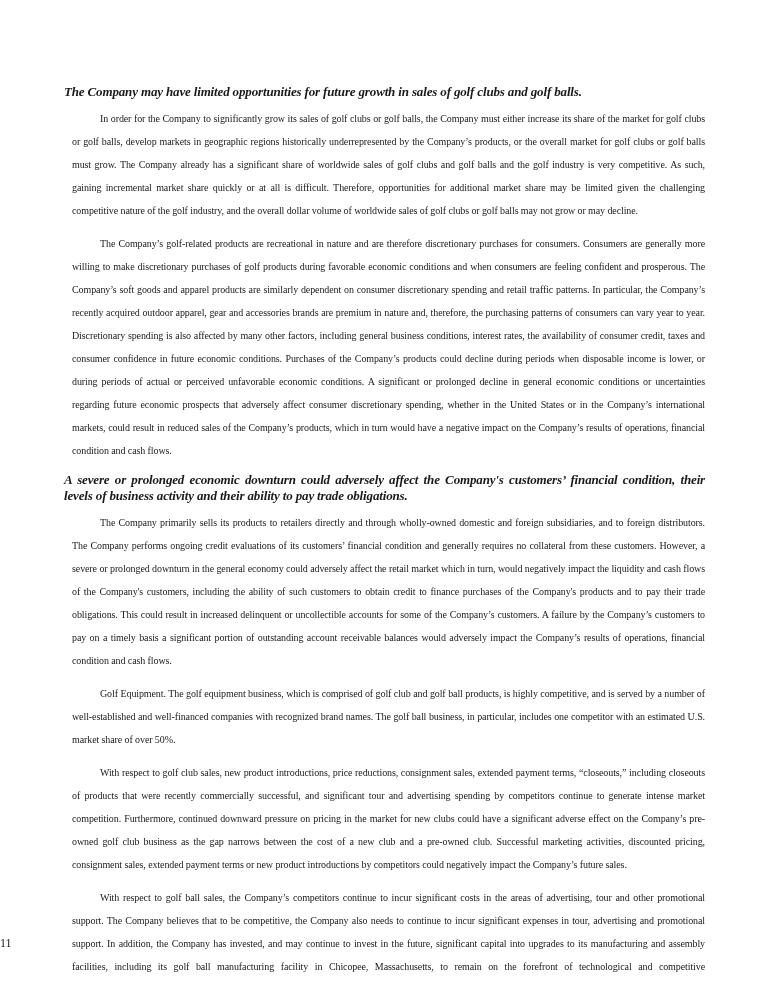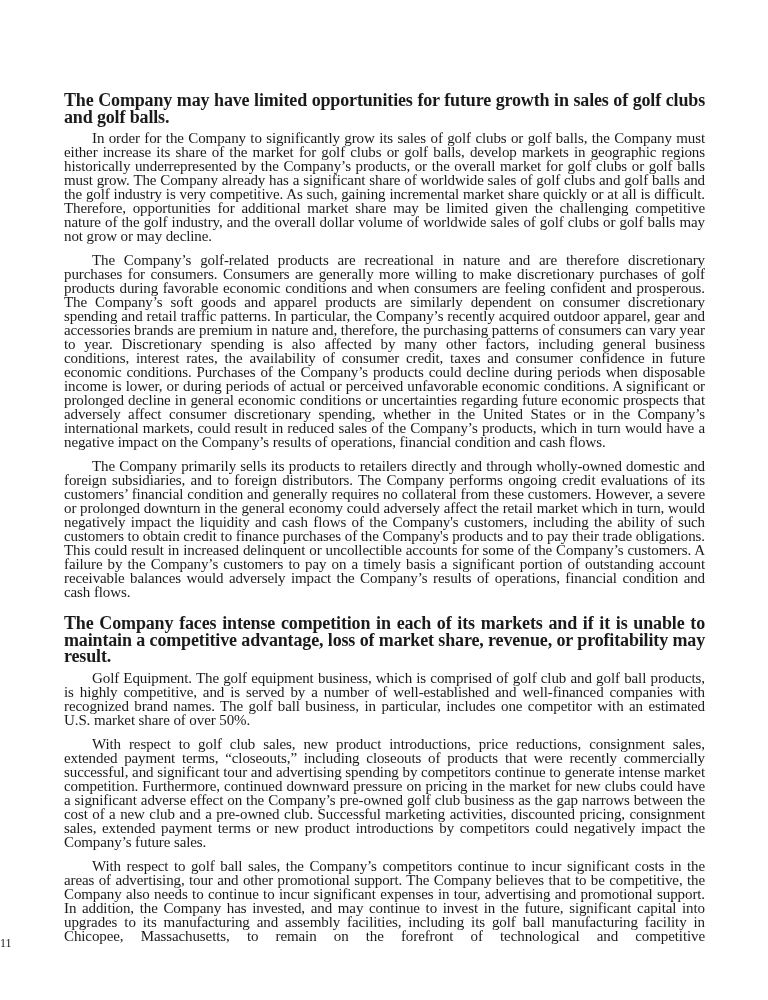--- a/index.html
+++ b/index.html
@@ -16,32 +16,33 @@
       color: #1a1a1a;
     }
     .page {
       position: absolute;
       left: 64px;
       top: 76px;
       width: 641px;
     }
     .heading {
       font-weight: bold;
-      font-size: 18px;
+      font-style: italic;
+      font-size: 13px;
       line-height: 16.6px;
       text-align: justify;
-      margin: 16px 0 6px 0;
+      margin: 8px 0 6px 0;
       letter-spacing: -0.15px;
     }
     .para {
-      font-size: 15px;
-      line-height: 14px;
+      font-size: 10px;
+      line-height: 23px;
       text-align: justify;
       text-indent: 28px;
-      margin: 0 0 10px 0;
+      margin: 0 0 10px 8px;
       letter-spacing: -0.1px;
     }
     .para .lead-italic {
     }
     .page-number {
       position: absolute;
       top: 936px;
       left: 0;
       width: 768px;
       font-size: 12px;
@@ -55,25 +56,25 @@
   <div>
     <p class="heading">The Company may have limited opportunities for future growth in sales of golf clubs and golf balls.</p>
     <p class="para"><span>In order for the Company to significantly grow its sales of golf clubs or golf balls, the Company must either increase its share of the market for golf clubs or golf balls, develop markets in geographic regions historically underrepresented by the Company’s products, or the overall market for golf clubs or golf balls must grow. The Company already has a significant share of worldwide sales of golf clubs and golf balls and the golf industry is very competitive. As such, gaining incremental market share quickly or at all is difficult. Therefore, opportunities for additional market share may be limited given the challenging competitive nature of the golf industry, and the overall dollar volume of worldwide sales of golf clubs or golf balls may not grow or may decline.</span></p>
   </div>
 
   <div>
     <p class="para"><span>The Company’s golf-related products are recreational in nature and are therefore discretionary purchases for consumers. Consumers are generally more willing to make discretionary purchases of golf products during favorable economic conditions and when consumers are feeling confident and prosperous. The Company’s soft goods and apparel products are similarly dependent on consumer discretionary spending and retail traffic patterns.  In particular, the Company’s recently acquired outdoor apparel, gear and accessories brands are premium in nature and, therefore, the purchasing patterns of consumers can vary year to year.  Discretionary spending is also affected by many other factors, including general business conditions, interest rates, the availability of consumer credit, taxes and consumer confidence in future economic conditions. Purchases of the Company’s products could decline during periods when disposable income is lower, or during periods of actual or perceived unfavorable economic conditions. A significant or prolonged decline in general economic conditions or uncertainties regarding future economic prospects that adversely affect consumer discretionary spending, whether in the United States or in the Company’s international markets, could result in reduced sales of the Company’s products, which in turn would have a negative impact on the Company’s results of operations, financial condition and cash flows.</span></p>
   </div>
 
   <div>
+    <p class="heading">A severe or prolonged economic downturn could adversely affect the Company's customers’ financial condition, their levels of business activity and their ability to pay trade obligations.</p>
     <p class="para"><span>The Company primarily sells its products to retailers directly and through wholly-owned domestic and foreign subsidiaries, and to foreign distributors. The Company performs ongoing credit evaluations of its customers’ financial condition and generally requires no collateral from these customers. However, a severe or prolonged downturn in the general economy could adversely affect the retail market which in turn, would negatively impact the liquidity and cash flows of the Company's customers, including the ability of such customers to obtain credit to finance purchases of the Company's products and to pay their trade obligations. This could result in increased delinquent or uncollectible accounts for some of the Company’s customers. A failure by the Company’s customers to pay on a timely basis a significant portion of outstanding account receivable balances would adversely impact the Company’s results of operations, financial condition and cash flows.</span></p>
   </div>
 
   <div>
-    <p class="heading">The Company faces intense competition in each of its markets and if it is unable to maintain a competitive advantage, loss of market share, revenue, or profitability may result.</p>
     <p class="para"><span class="lead-italic">Golf Equipment.</span><span> The golf equipment business, which is comprised of golf club and golf ball products, is highly competitive, and is served by a number of well-established and well-financed companies with recognized brand names. The golf ball business, in particular, includes one competitor with an estimated U.S. market share of over 50%.</span></p>
     <p class="para"><span>With respect to golf club sales, new product introductions, price reductions, consignment sales, extended payment terms, “closeouts,” including closeouts of products that were recently commercially successful, and significant tour and advertising spending by competitors continue to generate intense market competition. Furthermore, continued downward pressure on pricing in the market for new clubs could have a significant adverse effect on the Company’s pre-owned golf club business as the gap narrows between the cost of a new club and a pre-owned club. Successful marketing activities, discounted pricing, consignment sales, extended payment terms or new product introductions by competitors could negatively impact the Company’s future sales.</span></p>
     <p class="para" style="text-align-last: justify;"><span>With respect to golf ball sales, the Company’s competitors continue to incur significant costs in the areas of advertising, tour and other promotional support.  The Company believes that to be competitive, the Company also needs to continue to incur significant expenses in tour, advertising and promotional support. In addition, the Company has invested, and may continue to invest in the future, significant capital into upgrades to its manufacturing and assembly facilities, including its golf ball manufacturing facility in Chicopee, Massachusetts, to remain on the forefront of technological and competitive</span></p>
   </div>
 
 </div>
 
 <div class="page-number">11</div>
 
 </body></html>

